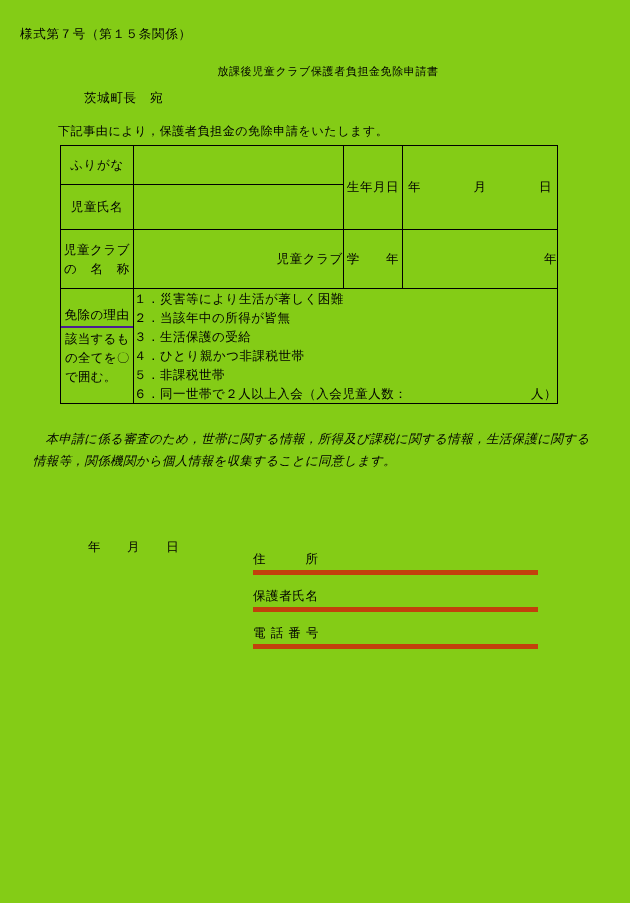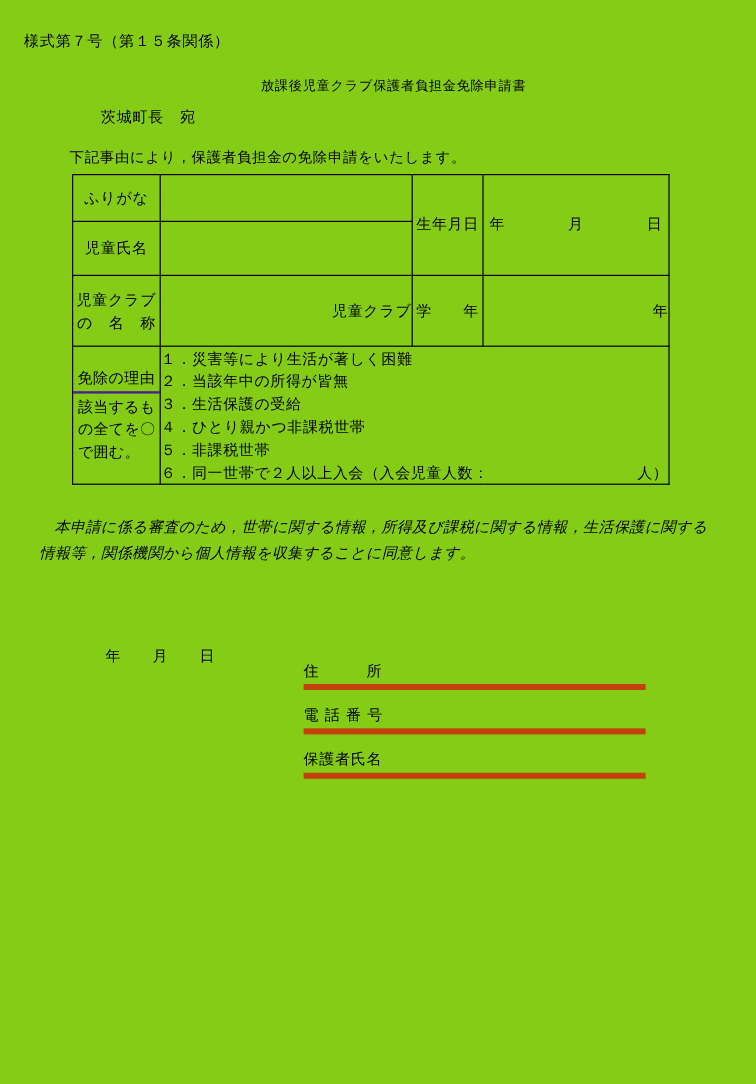--- a/index.html
+++ b/index.html
@@ -258,20 +258,20 @@
 
   <div class="sig-date">
     <span>年</span><span class="gap"></span><span>月</span><span class="gap"></span><span>日</span>
   </div>
 
   <div class="sig-lines">
     <div class="sig-row addr">
       <span class="sig-label">住　　　所</span>
     </div>
     <div class="sig-row">
+      <span class="sig-label">保護者氏名</span>
+    </div>
+    <div class="sig-row">
       <span class="sig-label">電 話 番 号</span>
     </div>
-    <div class="sig-row">
-      <span class="sig-label">保護者氏名</span>
-    </div>
   </div>
 
 </div>
 
 </body></html>

